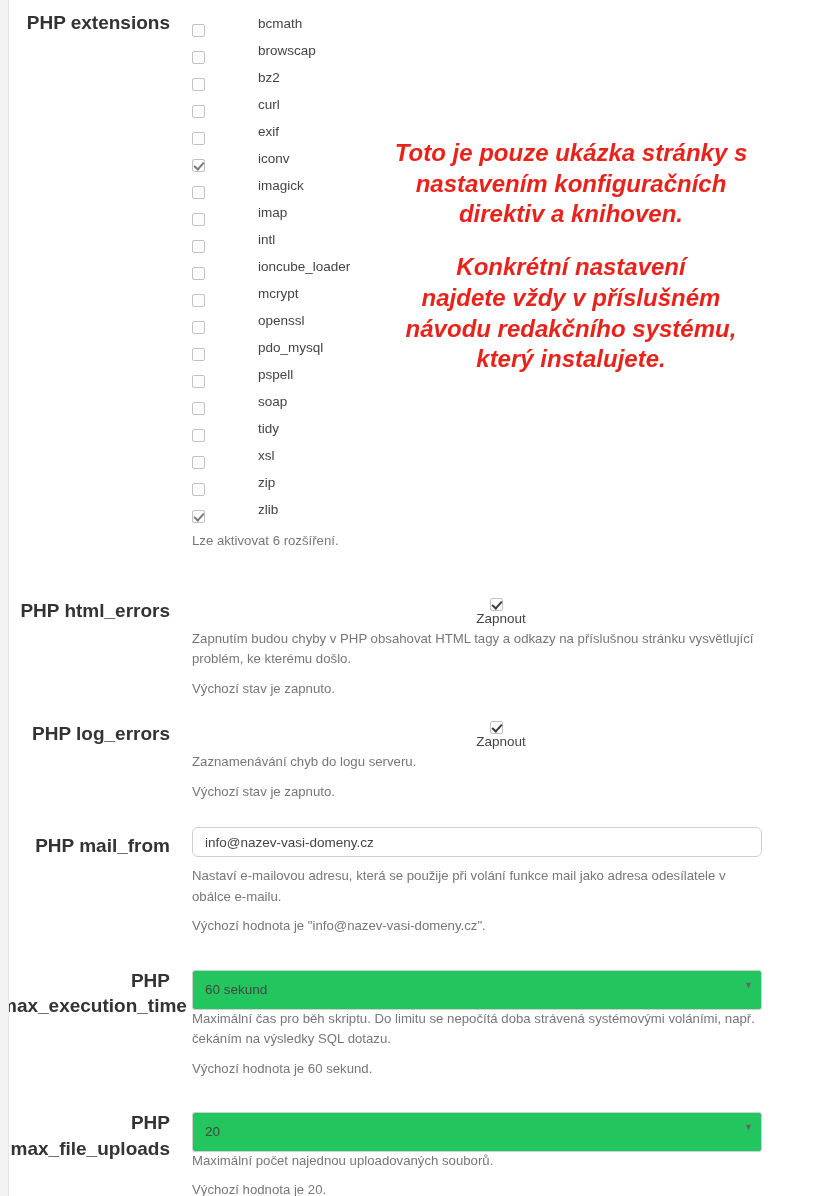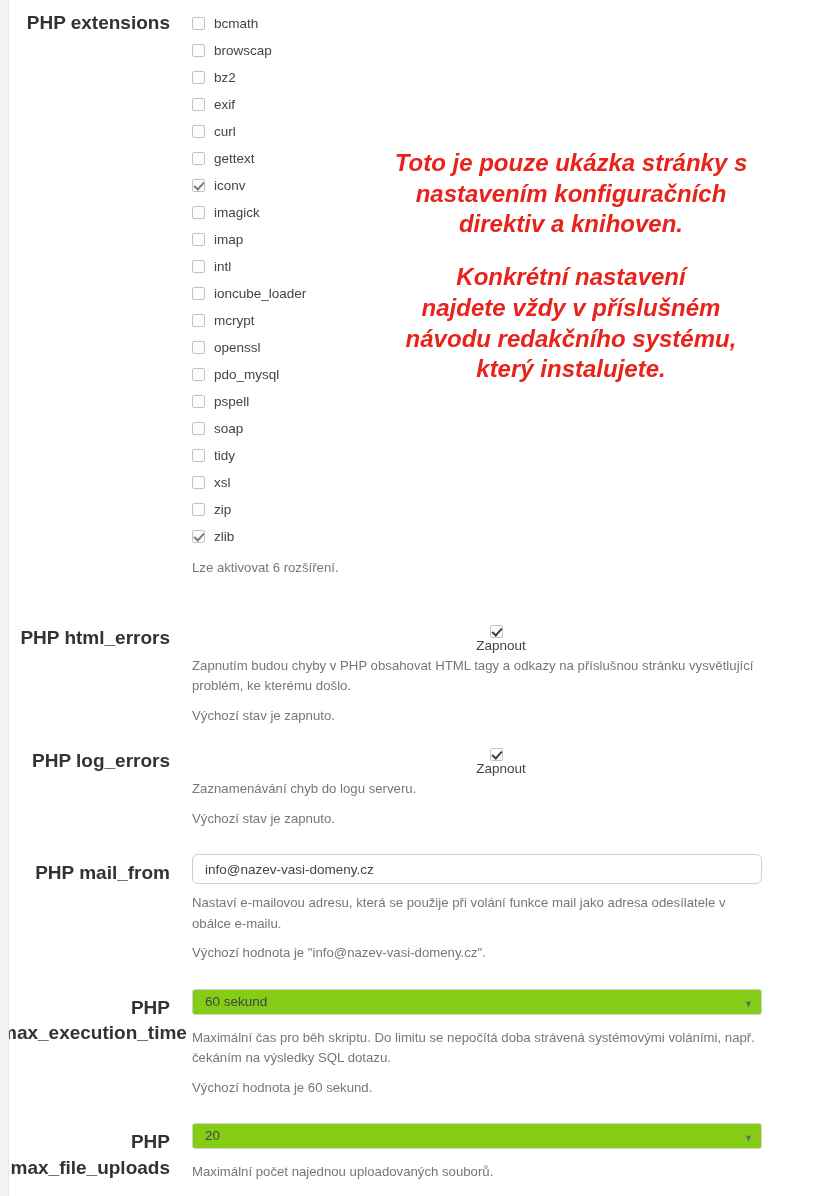--- a/index.html
+++ b/index.html
@@ -53,23 +53,24 @@
     padding-right: 24px;
     box-sizing: border-box;
   }
   
   .chk-list {
     margin: 0;
     padding: 0;
   }
   .chk-item {
     display: flex;
-    align-items: center;
+    align-items: flex-end;
     height: 27px;
     line-height: 27px;
+    gap: 44px;
   }
   .chk {
     width: 13px;
     height: 13px;
     border: 1px solid #c2c2c2;
     border-radius: 2px;
     background: #fdfdfd;
     margin-right: 9px;
     flex: 0 0 13px;
     position: relative;
@@ -131,46 +132,47 @@
     font-family: "Liberation Sans", sans-serif;
   }
   
   .select-wrap {
     position: relative;
     width: 570px;
     height: 30px;
   }
   .select-box {
     width: 570px;
-    height: 26px;
+    height: 40px;
     box-sizing: border-box;
     border: 1px solid #cfcfcf;
     border-radius: 3px;
-    background: #84cc16;
+    background: #22c55e;
     font-size: 13.5px;
     color: #444;
     display: flex;
     align-items: center;
     padding: 0 12px;
+    margin-top: 8px;
   }
   .select-caret {
     position: absolute;
     right: 9px;
     top: 0;
     height: 30px;
     display: flex;
     align-items: center;
     font-size: 9px;
     color: #666;
   }
   
   .annotation {
     position: absolute;
     left: 336px;
-    top: 148px;
+    top: 138px;
     width: 470px;
     text-align: center;
     color: #e8231c;
     font-weight: bold;
     font-style: italic;
     font-size: 24px;
     line-height: 1.28;
     pointer-events: none;
   }
   .annotation .p2 {
@@ -196,29 +198,25 @@
         <div class="chk-item">
           <span class="chk"></span>
           <span class="chk-label">browscap</span>
         </div>
         <div class="chk-item">
           <span class="chk"></span>
           <span class="chk-label">bz2</span>
         </div>
         <div class="chk-item">
           <span class="chk"></span>
+          <span class="chk-label">curl</span>
+        </div>
+        <div class="chk-item">
+          <span class="chk"></span>
           <span class="chk-label">exif</span>
-        </div>
-        <div class="chk-item">
-          <span class="chk"></span>
-          <span class="chk-label">curl</span>
-        </div>
-        <div class="chk-item">
-          <span class="chk"></span>
-          <span class="chk-label">gettext</span>
         </div>
         <div class="chk-item">
           <span class="chk checked"></span>
           <span class="chk-label">iconv</span>
         </div>
         <div class="chk-item">
           <span class="chk"></span>
           <span class="chk-label">imagick</span>
         </div>
         <div class="chk-item">

